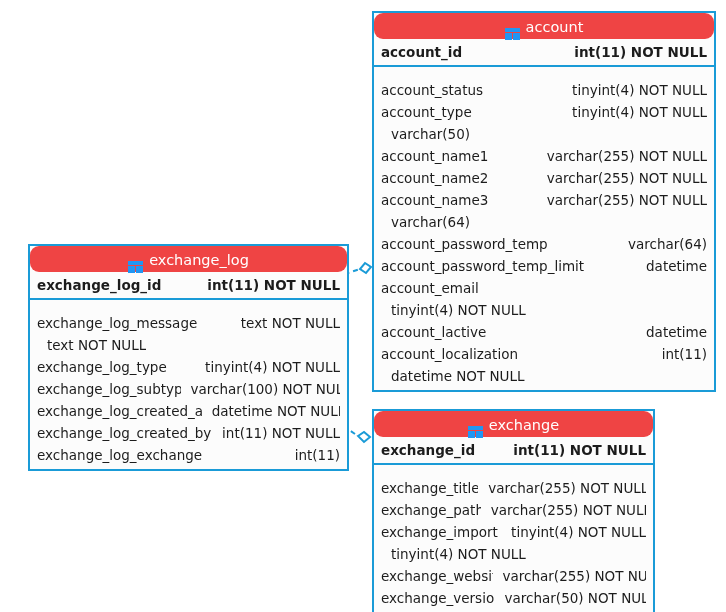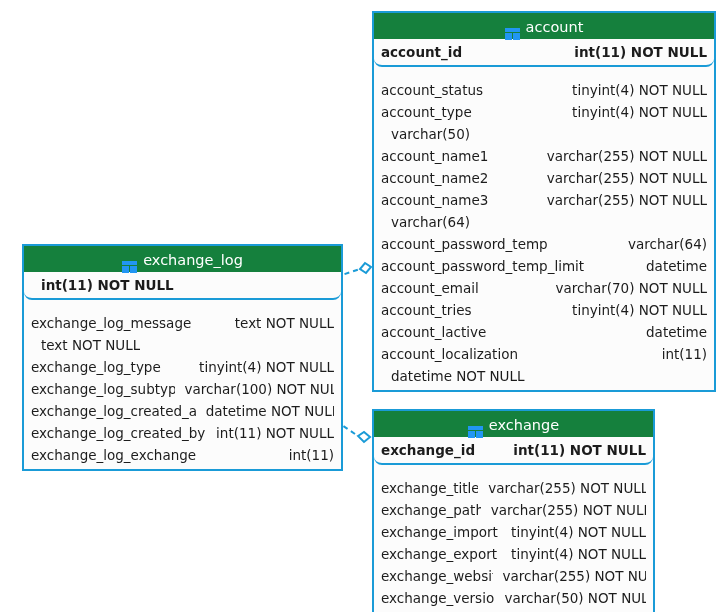--- a/index.html
+++ b/index.html
@@ -22,45 +22,45 @@
     width: 726px;
     height: 612px;
   }
   .entity {
     position: absolute;
     border: 2px solid #1a9bd7;
     background: #fcfcfc;
     overflow: hidden;
   }
   .entity-header {
-    background: #15803d;
+    background: #ef4444;
     color: #ffffff;
     height: 26px;
     line-height: 26px;
     text-align: center;
     font-size: 14.5px;
     white-space: nowrap;
     position: relative;
+    border-radius: 9px;
   }
   .entity-header .hdr-inner {
     display: inline-flex;
     align-items: center;
     gap: 6px;
     vertical-align: middle;
   }
   .tbl-icon {
     display: inline-block;
     width: 15px;
     height: 12px;
     position: relative;
     top: 1px;
   }
   .pk-row {
     border-bottom: 2px solid #1a9bd7;
-    border-radius: 8px;
   }
   .field-row {
     display: flex;
     align-items: center;
     justify-content: space-between;
     height: 22px;
     line-height: 22px;
     padding: 0 7px;
     font-size: 13.5px;
     color: #1c1c1c;
@@ -162,55 +162,54 @@
       <div class="field-row">
         <span class="fld-name">account_password_temp</span>
         <span class="fld-type">varchar(64)</span>
       </div>
       <div class="field-row">
         <span class="fld-name">account_password_temp_limit</span>
         <span class="fld-type">datetime</span>
       </div>
       <div class="field-row">
         <span class="fld-name">account_email</span>
-        <span class="fld-type">varchar(70) NOT NULL</span>
-      </div>
-      <div class="field-row">
-        <span class="fld-name">account_tries</span>
+      </div>
+      <div class="field-row">
         <span class="fld-type">tinyint(4) NOT NULL</span>
       </div>
       <div class="field-row">
         <span class="fld-name">account_lactive</span>
         <span class="fld-type">datetime</span>
       </div>
       <div class="field-row">
         <span class="fld-name">account_localization</span>
         <span class="fld-type">int(11)</span>
       </div>
       <div class="field-row">
         <span class="fld-type">datetime NOT NULL</span>
       </div>
     </div>
   </div>
 
-  <div class="entity" style="left:22px; top:244px; width:321px;">
+  <div class="entity" style="left:28px; top:244px; width:321px;">
     <div class="entity-header">
       <span class="hdr-inner">
         <span class="tbl-icon">
           <svg width="15" height="12" viewBox="0 0 15 12">
             <rect x="0" y="0" width="15" height="4" fill="#2196f3"></rect>
             <rect x="0" y="5" width="7" height="7" fill="#2196f3"></rect>
             <rect x="8" y="5" width="7" height="7" fill="#2196f3"></rect>
           </svg>
         </span>
         <span>exchange_log</span>
       </span>
     </div>
     <div class="pk-row">
       <div class="field-row">
+        <span class="fld-name">exchange_log_id</span>
         <span class="fld-type">int(11) NOT NULL</span>
       </div>
     </div>
     <div class="body-rows">
       <div class="field-row">
         <span class="fld-name">exchange_log_message</span>
         <span class="fld-type">text NOT NULL</span>
       </div>
       <div class="field-row">
         <span class="fld-type">text NOT NULL</span>
@@ -264,21 +263,20 @@
       </div>
       <div class="field-row">
         <span class="fld-name">exchange_path</span>
         <span class="fld-type">varchar(255) NOT NULL</span>
       </div>
       <div class="field-row">
         <span class="fld-name">exchange_import</span>
         <span class="fld-type">tinyint(4) NOT NULL</span>
       </div>
       <div class="field-row">
-        <span class="fld-name">exchange_export</span>
         <span class="fld-type">tinyint(4) NOT NULL</span>
       </div>
       <div class="field-row">
         <span class="fld-name">exchange_website</span>
         <span class="fld-type">varchar(255) NOT NULL</span>
       </div>
       <div class="field-row">
         <span class="fld-name">exchange_version</span>
         <span class="fld-type">varchar(50) NOT NULL</span>
       </div>

